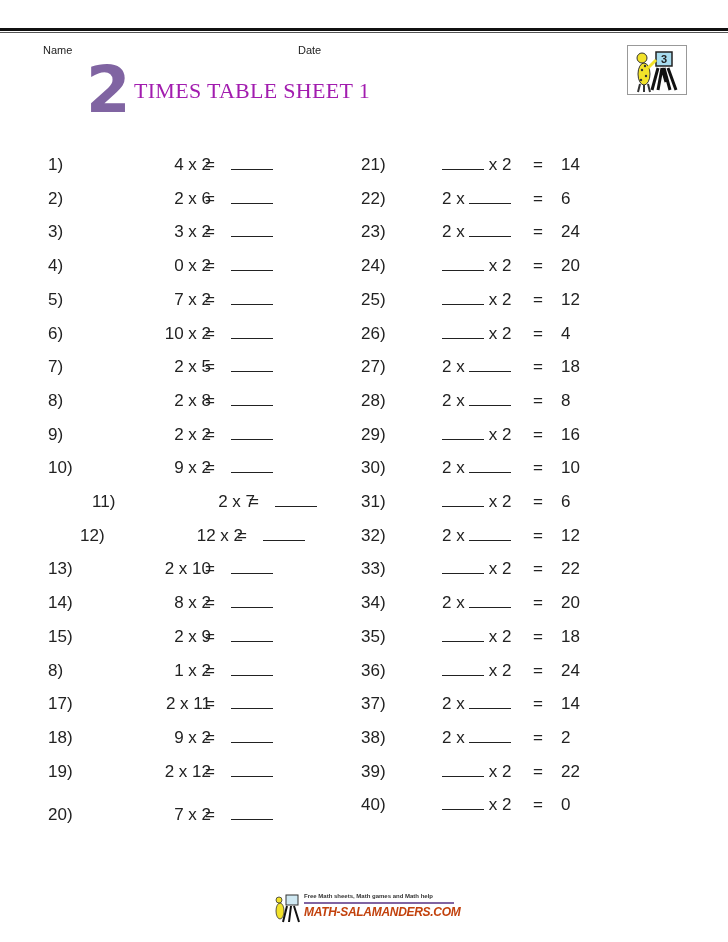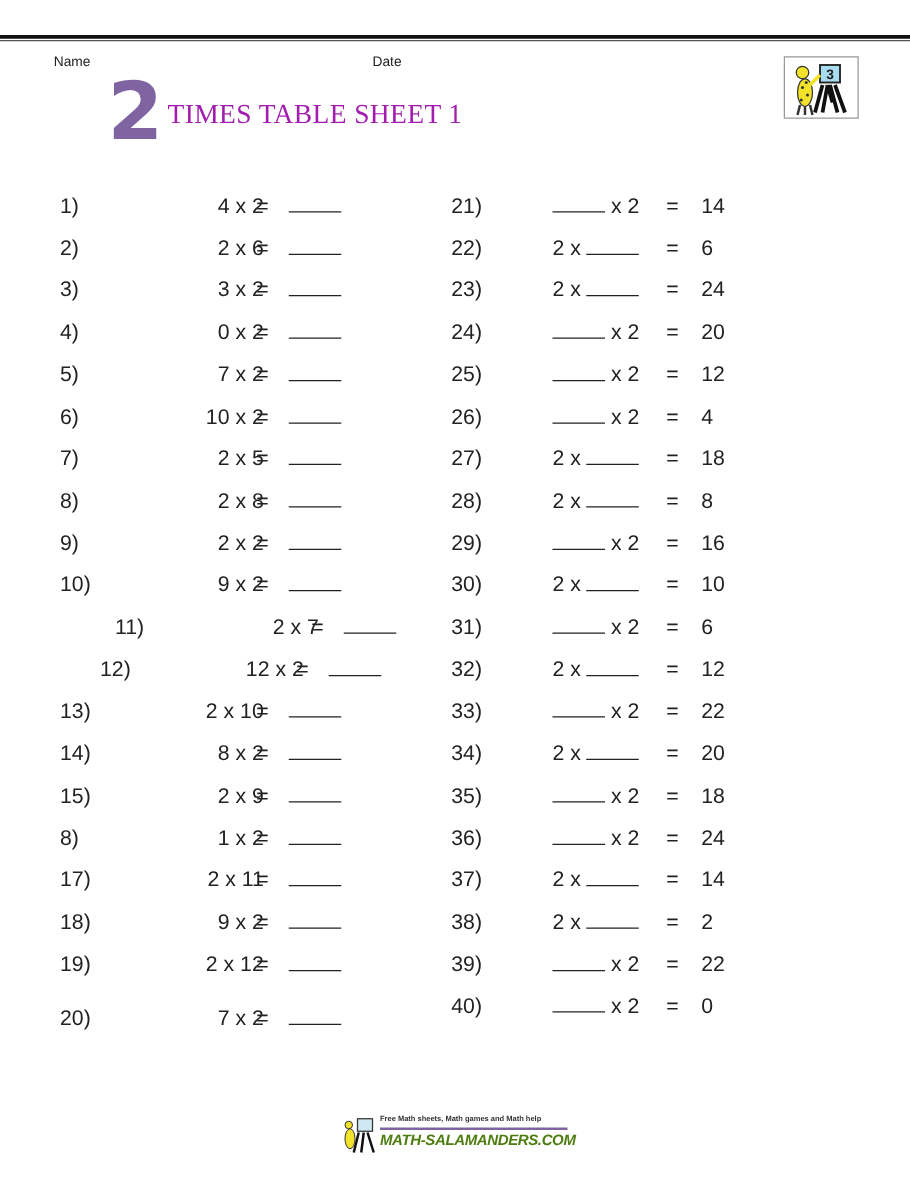--- a/index.html
+++ b/index.html
@@ -52,21 +52,21 @@
   }
   .footer-tag {
     position: absolute; left: 32px; top: 0; font-size: 6px; font-weight: bold; color: #333;
     white-space: nowrap;
   }
   .footer-line {
     position: absolute; left: 32px; top: 9px; width: 150px; height: 1.5px; background: #8064a2;
   }
   .footer-site {
     position: absolute; left: 32px; top: 12px; font-size: 12px; font-weight: bold;
-    font-style: italic; color: #4d7c0f; letter-spacing: -0.3px; white-space: nowrap;
+    font-style: italic; color: #c2410c; letter-spacing: -0.3px; white-space: nowrap;
   }
 </style>
 </head>
 <body>
 
 <div class="top-rule"></div>
 
 <div class="label-small name-label">Name</div>
 <div class="label-small date-label">Date</div>
 

